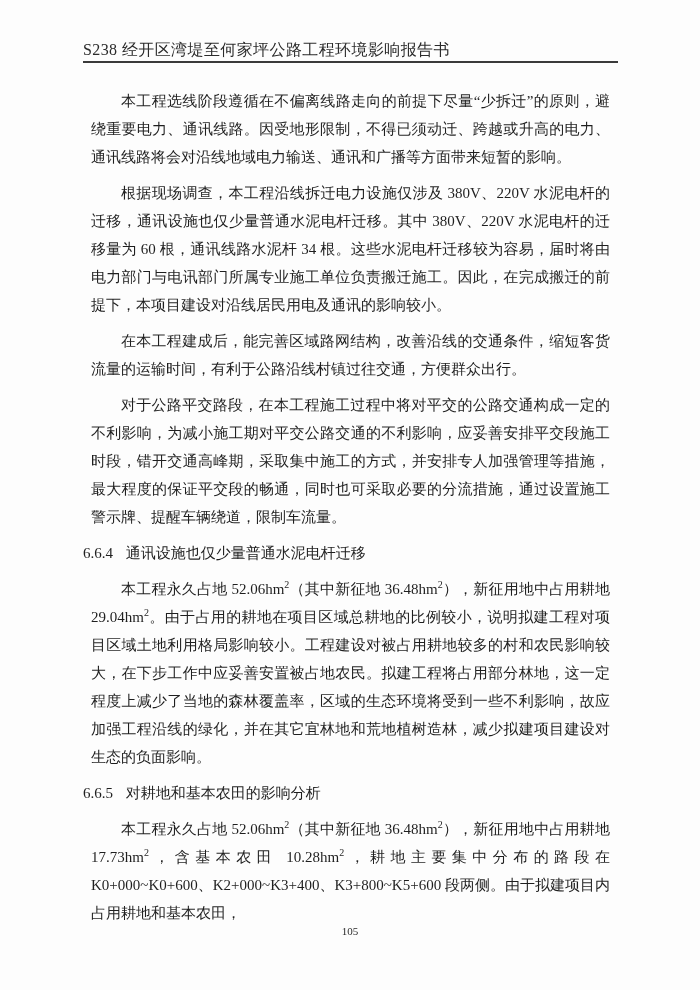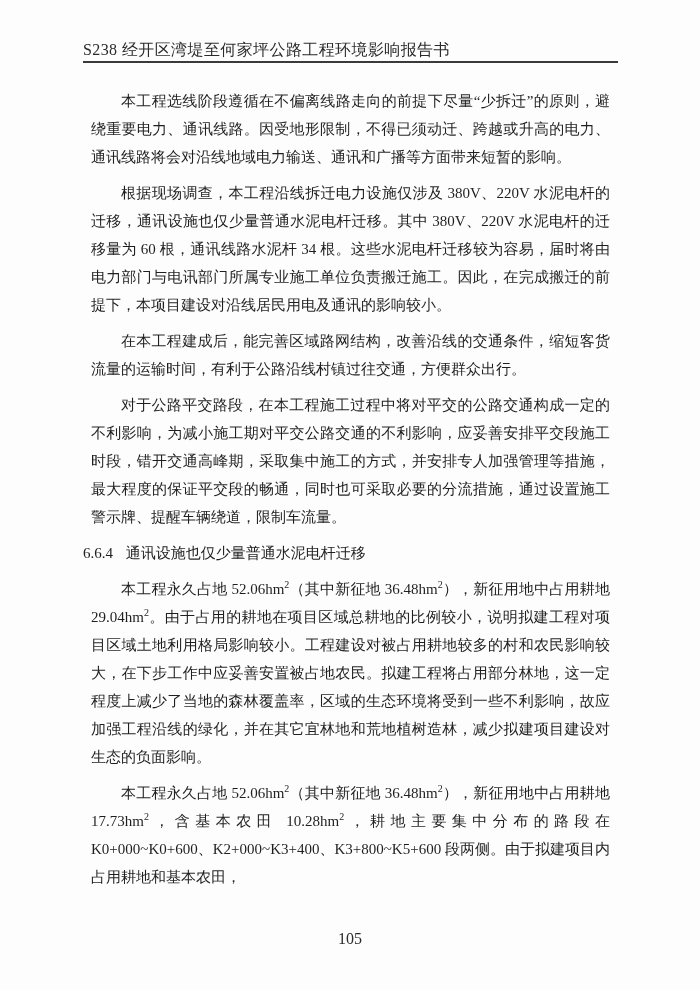--- a/index.html
+++ b/index.html
@@ -27,23 +27,23 @@
     line-height: 28px;
     text-align: justify;
   }
   .para { margin: 8px; text-indent: 2em; }
   .heading { margin: 0; font-weight: normal; font-size: 15px; line-height: 28px; }
   .heading .h-title { margin-left: 0.85em; }
   sup { font-size: 10px; line-height: 0; vertical-align: super; }
   .footer {
     position: absolute;
     left: 0; right: 0;
-    bottom: 42px;
+    bottom: 53px;
     text-align: center;
-    font-size: 16px;
+    font-size: 11px;
     color: #2b2b2b;
   }
 </style>
 </head>
 <body>
 
 <div class="page">
 
   <div class="header">
     <div class="header-rule">
@@ -62,20 +62,23 @@
     <p class="para">在本工程建成后，能完善区域路网结构，改善沿线的交通条件，缩短客货流量的运输时间，有利于公路沿线村镇过往交通，方便群众出行。</p>
 
     <p class="para">对于公路平交路段，在本工程施工过程中将对平交的公路交通构成一定的不利影响，为减小施工期对平交公路交通的不利影响，应妥善安排平交段施工时段，错开交通高峰期，采取集中施工的方式，并安排专人加强管理等措施，最大程度的保证平交段的畅通，同时也可采取必要的分流措施，通过设置施工警示牌、提醒车辆绕道，限制车流量。</p>
 
     <h3 class="heading">
       <span class="h-num">6.6.4</span><span class="h-title">通讯设施也仅少量普通水泥电杆迁移</span>
     </h3>
 
     <p class="para">本工程永久占地 52.06hm<sup>2</sup>（其中新征地 36.48hm<sup>2</sup>），新征用地中占用耕地 29.04hm<sup>2</sup>。由于占用的耕地在项目区域总耕地的比例较小，说明拟建工程对项目区域土地利用格局影响较小。工程建设对被占用耕地较多的村和农民影响较大，在下步工作中应妥善安置被占地农民。拟建工程将占用部分林地，这一定程度上减少了当地的森林覆盖率，区域的生态环境将受到一些不利影响，故应加强工程沿线的绿化，并在其它宜林地和荒地植树造林，减少拟建项目建设对生态的负面影响。</p>
 
+    <h3 class="heading">
+      <span class="h-num">6.6.5</span><span class="h-title">对耕地和基本农田的影响分析</span>
+    </h3>
 
     <p class="para">本工程永久占地 52.06hm<sup>2</sup>（其中新征地 36.48hm<sup>2</sup>），新征用地中占用耕地 17.73hm<sup>2</sup>，含基本农田 10.28hm<sup>2</sup>，耕地主要集中分布的路段在 K0+000~K0+600、K2+000~K3+400、K3+800~K5+600 段两侧。由于拟建项目内占用耕地和基本农田，</p>
 
   </div>
 
   <div class="footer">105</div>
 
 </div>
 
 </body></html>

